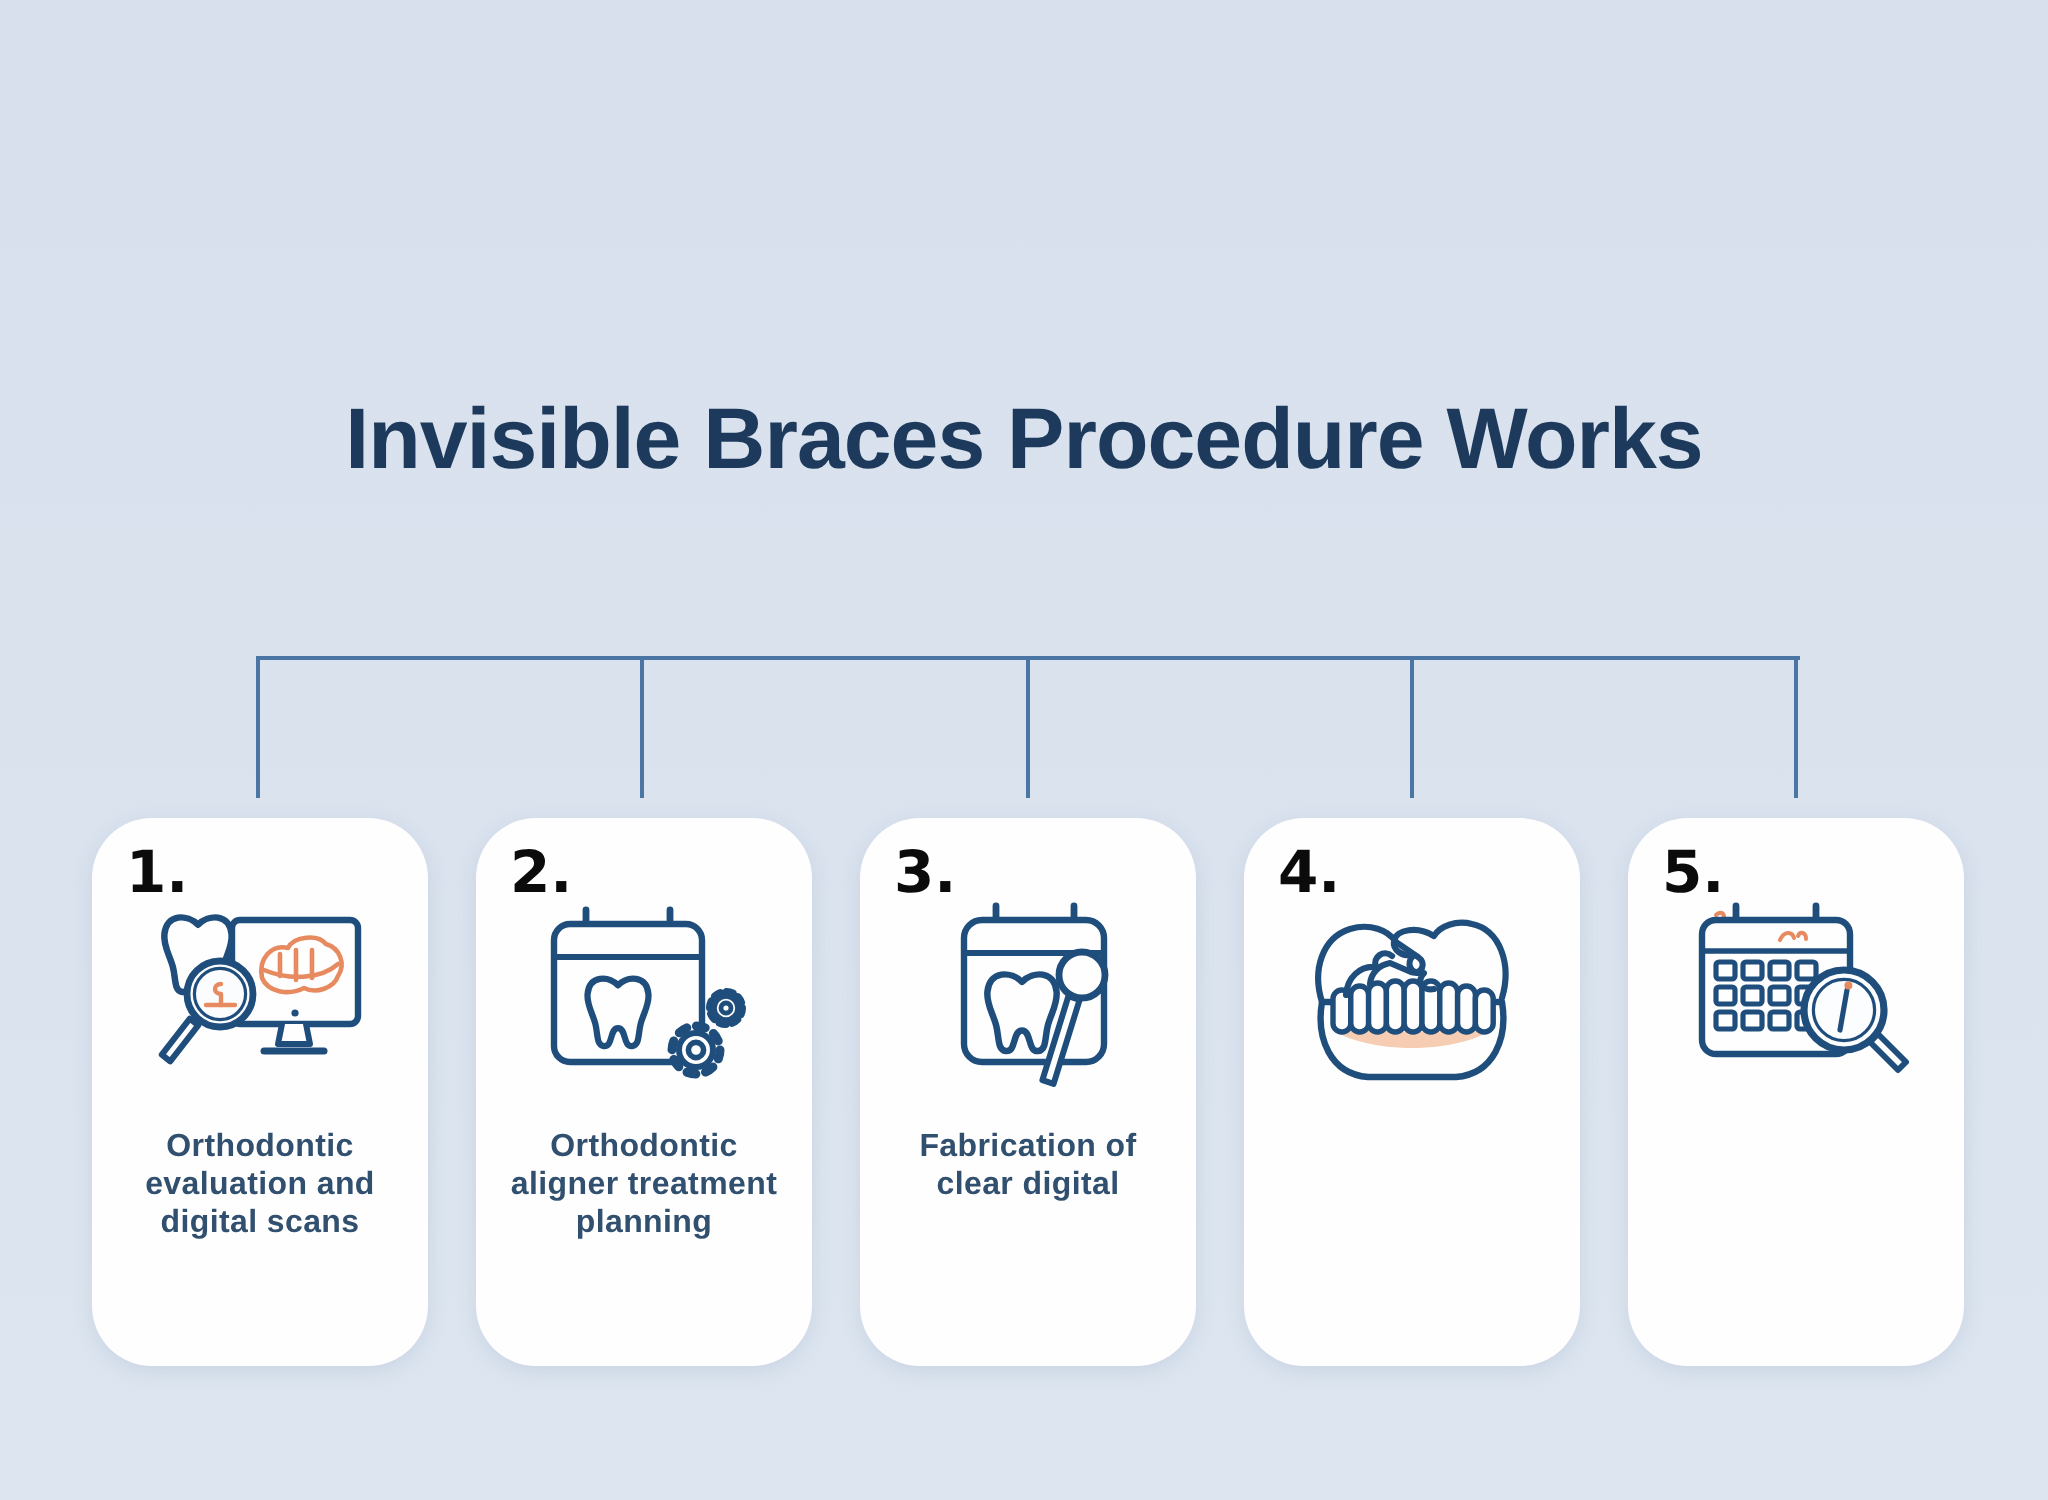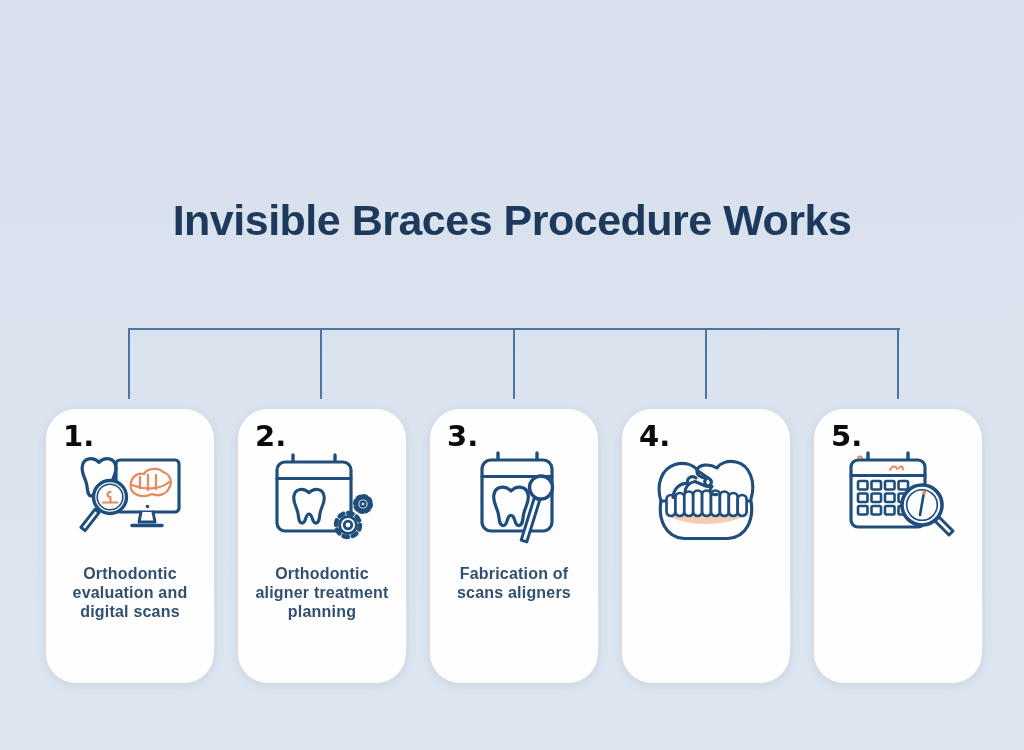--- a/index.html
+++ b/index.html
@@ -126,21 +126,21 @@
         <rect x="28" y="11" width="70" height="71" rx="9" fill="#fefefe" stroke="#1f4e7d" stroke-width="3.2"></rect>
         <path d="M28,27.5 H98" stroke="#1f4e7d" stroke-width="3"></path>
         <g transform="translate(57,56) scale(1.08)">
           <path d="M0,-13 C-5,-18 -15,-18.5 -16,-8.5 C-16.6,-3 -13.5,1.5 -12,7 C-10.5,12.5 -11.5,18.5 -7.5,19 C-2.5,19.6 -4.5,9.5 0,9.5 C4.5,9.5 2.5,19.6 7.5,19 C11.5,18.5 10.5,12.5 12,7 C13.5,1.5 16.6,-3 16,-8.5 C15,-18.5 5,-18 0,-13 Z" fill="#fefefe" stroke="#1f4e7d" stroke-width="3"></path>
         </g>
         <path d="M80.2,49.1 L85.8,50.9 L72.8,92.9 L67.2,91.1 Z" fill="#fefefe" stroke="#1f4e7d" stroke-width="3"></path>
         <circle cx="87" cy="38.5" r="11.5" fill="#fefefe" stroke="#1f4e7d" stroke-width="3.4"></circle>
       </svg>
     </div>
     <div class="label">Fabrication of
-scans aligners</div>
+clear digital</div>
   </div>
 
   <div class="card c4">
     <div class="num">4.</div>
     <div class="icon">
       <svg viewBox="0 0 120 100" fill="none" stroke-linecap="round" stroke-linejoin="round">
         <path d="M15,52 C12,70 19,88 38,89.5 L82,89.5 C101,88 108,70 105,52 Z" fill="#fefefe" stroke="#1f4e7d" stroke-width="3.2"></path>
         <path d="M20,58 C40,70 80,70 100,58 L100,66 C80,78 40,78 20,66 Z" fill="#f6cdb2" stroke="none"></path>
         <g fill="#fefefe" stroke="#1f4e7d" stroke-width="2.7">
           <rect x="20.5" y="46" width="8.9" height="21" rx="4.4"></rect>

